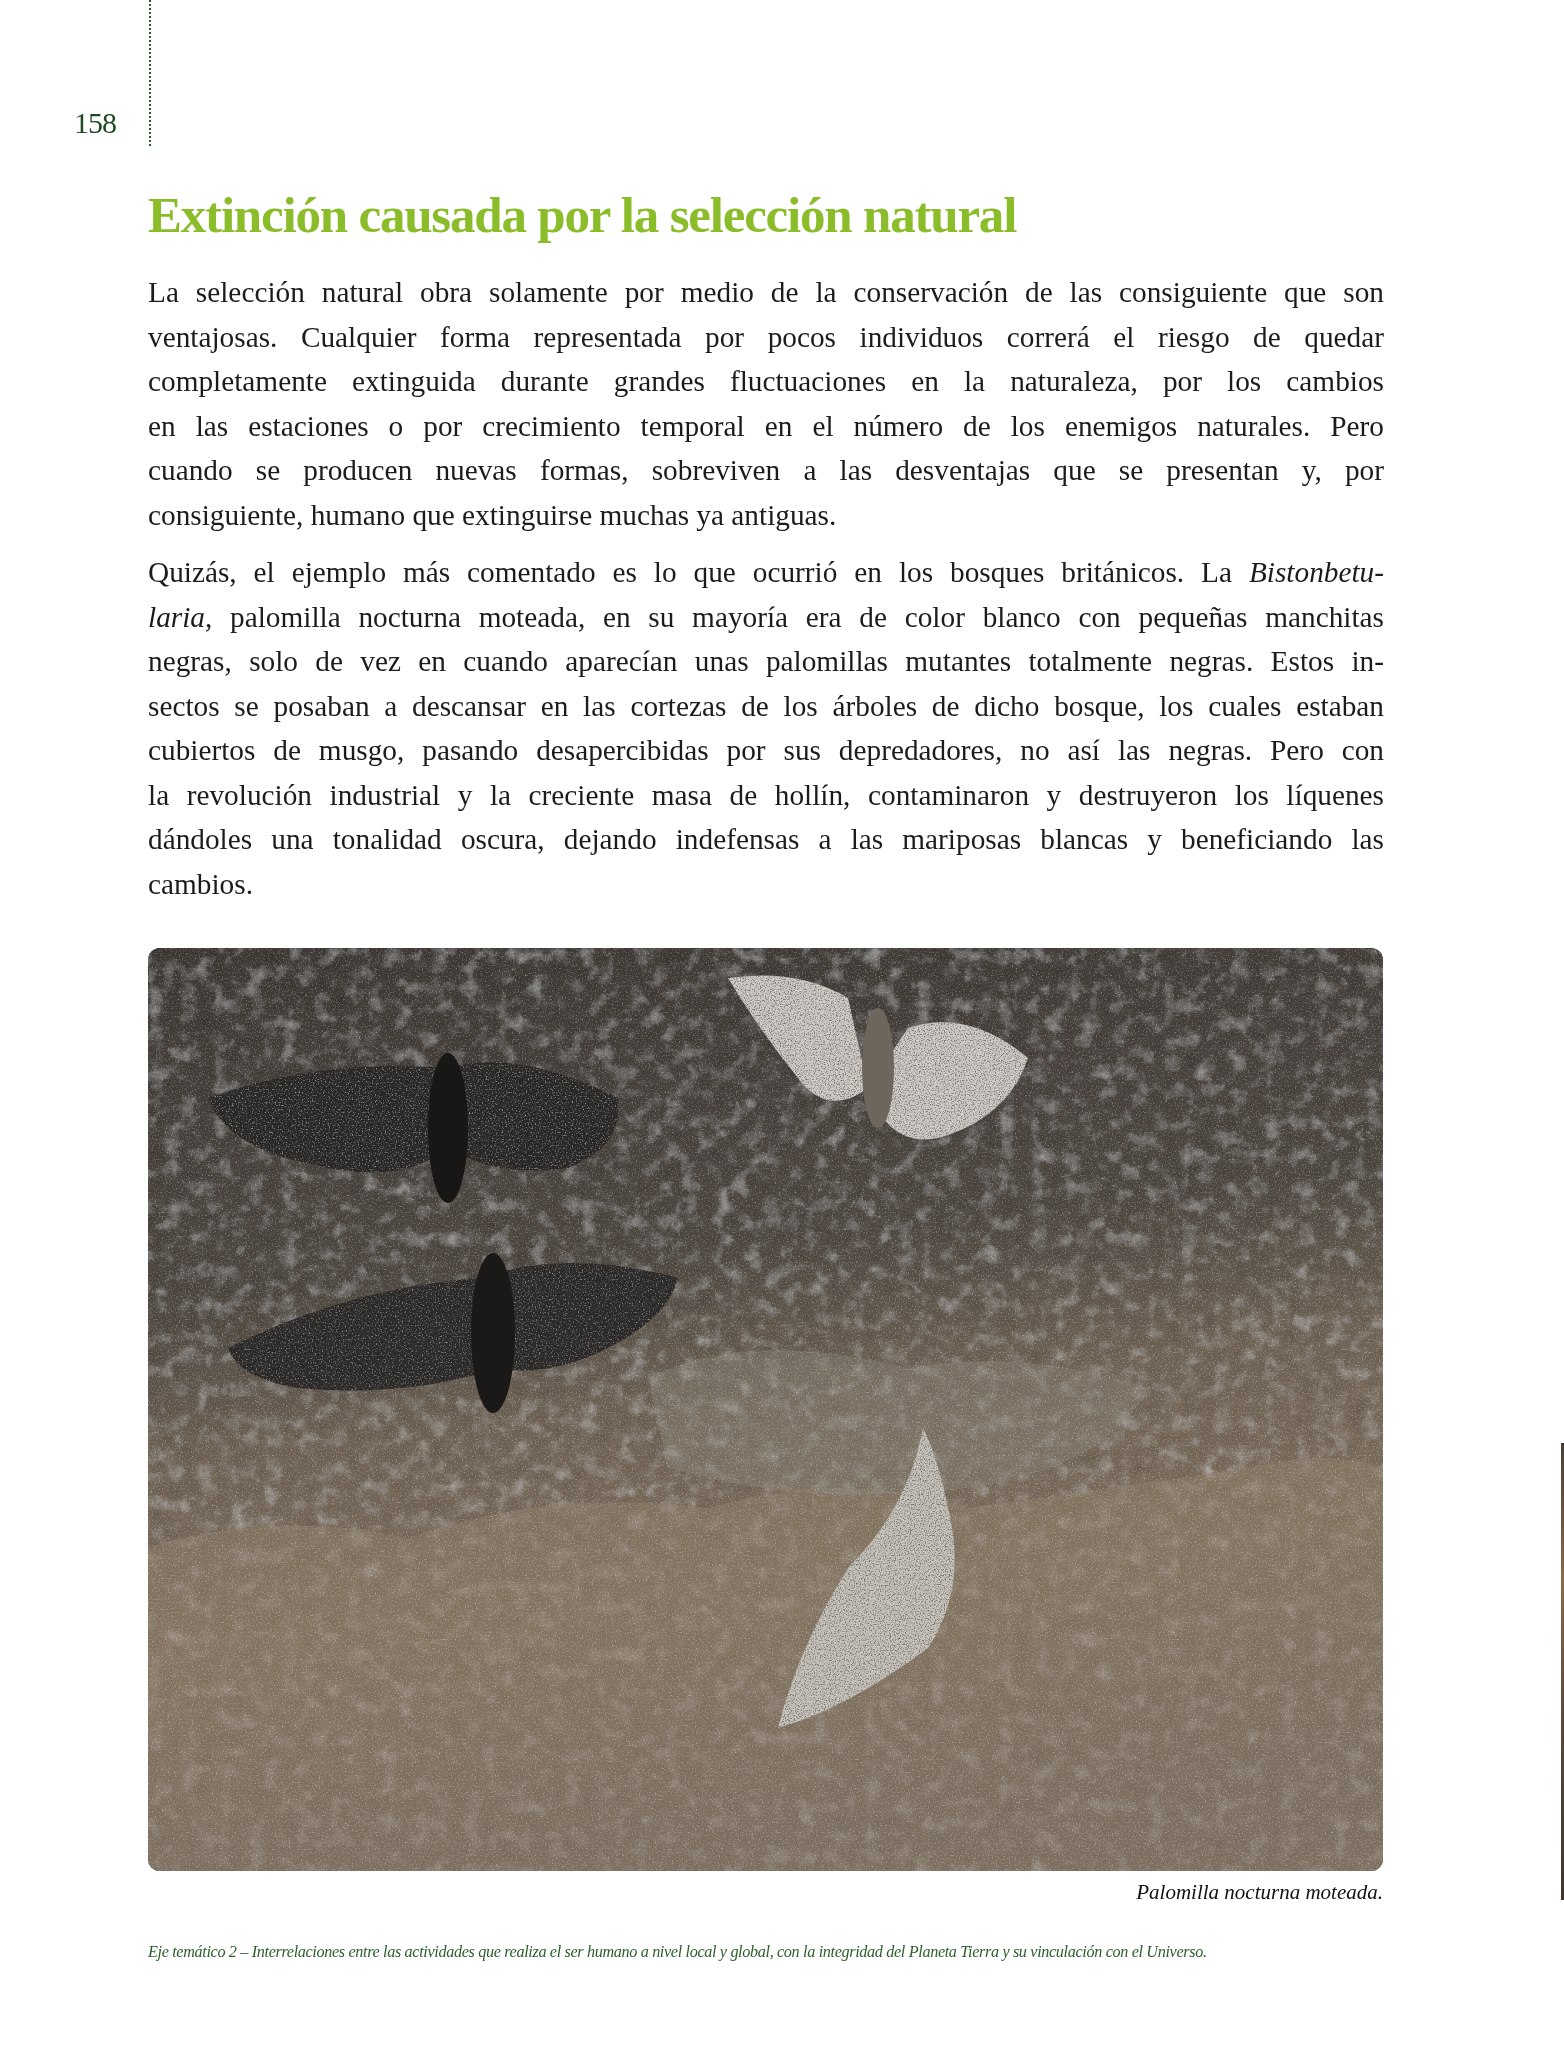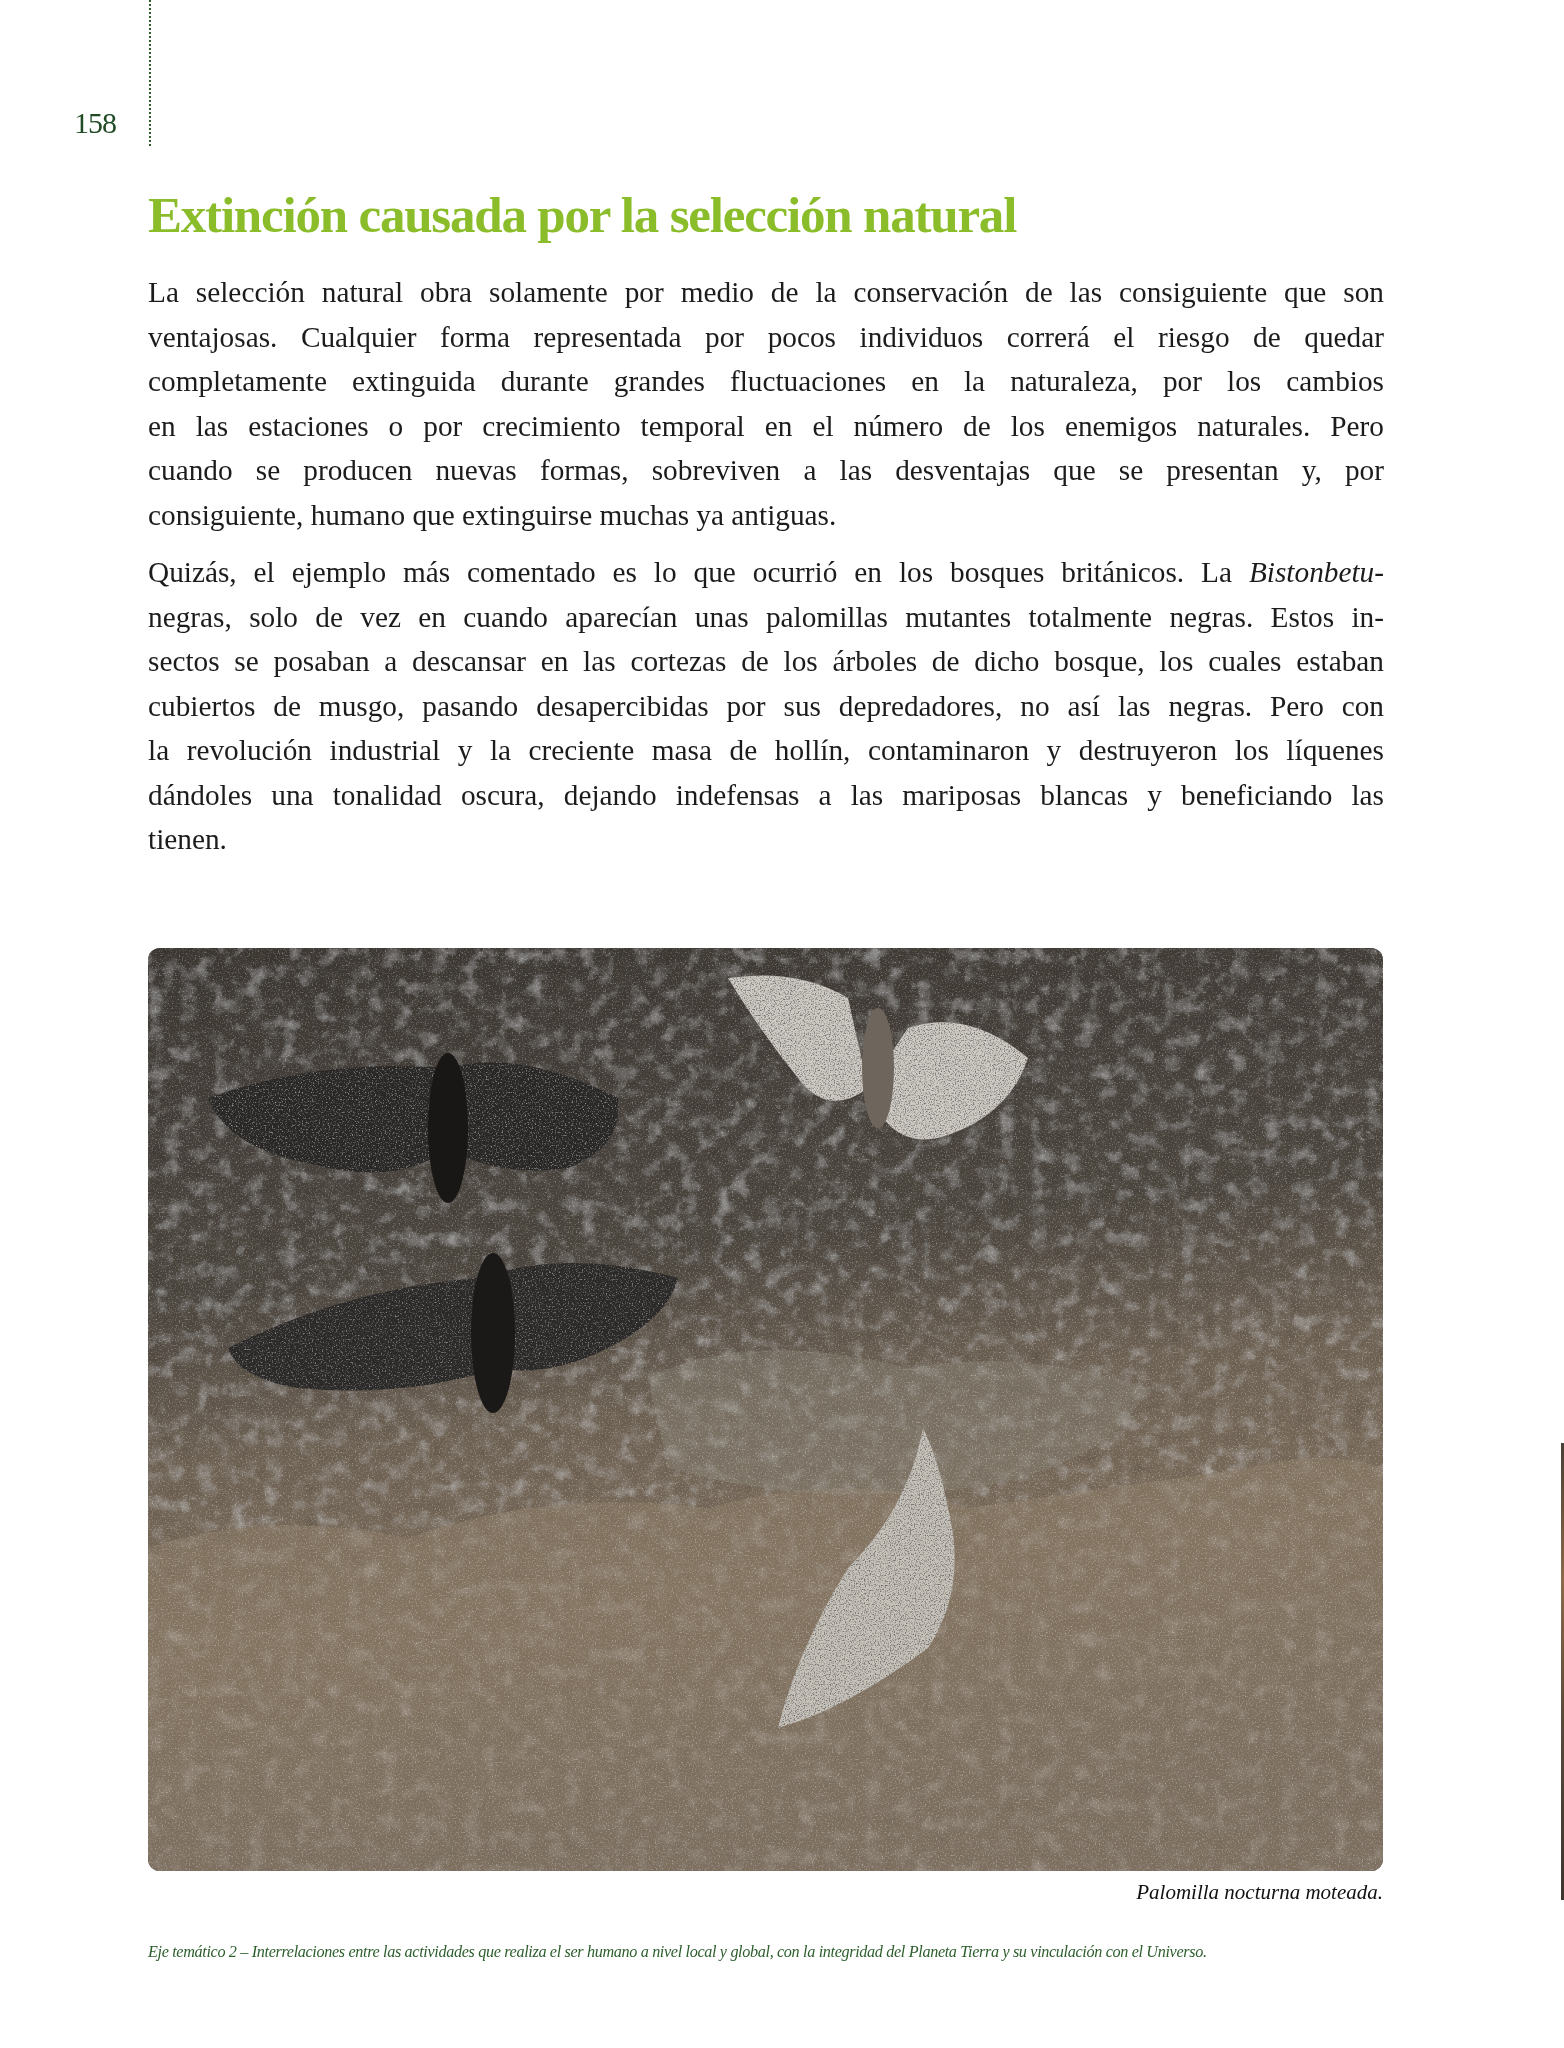--- a/index.html
+++ b/index.html
@@ -44,26 +44,27 @@
   <span class="line">La selección natural obra solamente por medio de la conservación de las consiguiente que son</span>
   <span class="line">ventajosas. Cualquier forma representada por pocos individuos correrá el riesgo de quedar</span>
   <span class="line">completamente extinguida durante grandes fluctuaciones en la naturaleza, por los cambios</span>
   <span class="line">en las estaciones o por crecimiento temporal en el número de los enemigos naturales. Pero</span>
   <span class="line">cuando se producen nuevas formas, sobreviven a las desventajas que se presentan y, por</span>
   <span class="line last">consiguiente, humano que extinguirse muchas ya antiguas.</span>
 </div>
 
 <div class="body-text p2">
   <span class="line"><span>Quizás, el ejemplo más comentado es lo que ocurrió en los bosques británicos. La </span><em>Bistonbetu-</em></span>
+  <span class="line"><em>laria</em><span>, palomilla nocturna moteada, en su mayoría era de color blanco con pequeñas manchitas</span></span>
   <span class="line">negras, solo de vez en cuando aparecían unas palomillas mutantes totalmente negras. Estos in-</span>
   <span class="line">sectos se posaban a descansar en las cortezas de los árboles de dicho bosque, los cuales estaban</span>
   <span class="line">cubiertos de musgo, pasando desapercibidas por sus depredadores, no así las negras. Pero con</span>
   <span class="line">la revolución industrial y la creciente masa de hollín, contaminaron y destruyeron los líquenes</span>
   <span class="line">dándoles una tonalidad oscura, dejando indefensas a las mariposas blancas y beneficiando las</span>
-  <span class="line last">tienen.</span>
+  <span class="line last">cambios.</span>
 </div>
 
 <div class="photo" role="img" aria-label="Photo of four peppered moths (two dark melanic, two light speckled) resting on tree bark">
   <svg viewBox="0 0 1235 923" preserveAspectRatio="none" xmlns="http://www.w3.org/2000/svg">
     <defs>
       <linearGradient id="barkGrad" x1="0" y1="0" x2="0.15" y2="1">
         <stop offset="0" stop-color="#3d3833"></stop>
         <stop offset="0.38" stop-color="#4d4740"></stop>
         <stop offset="0.55" stop-color="#6e6254"></stop>
         <stop offset="0.75" stop-color="#7c6d5c"></stop>

